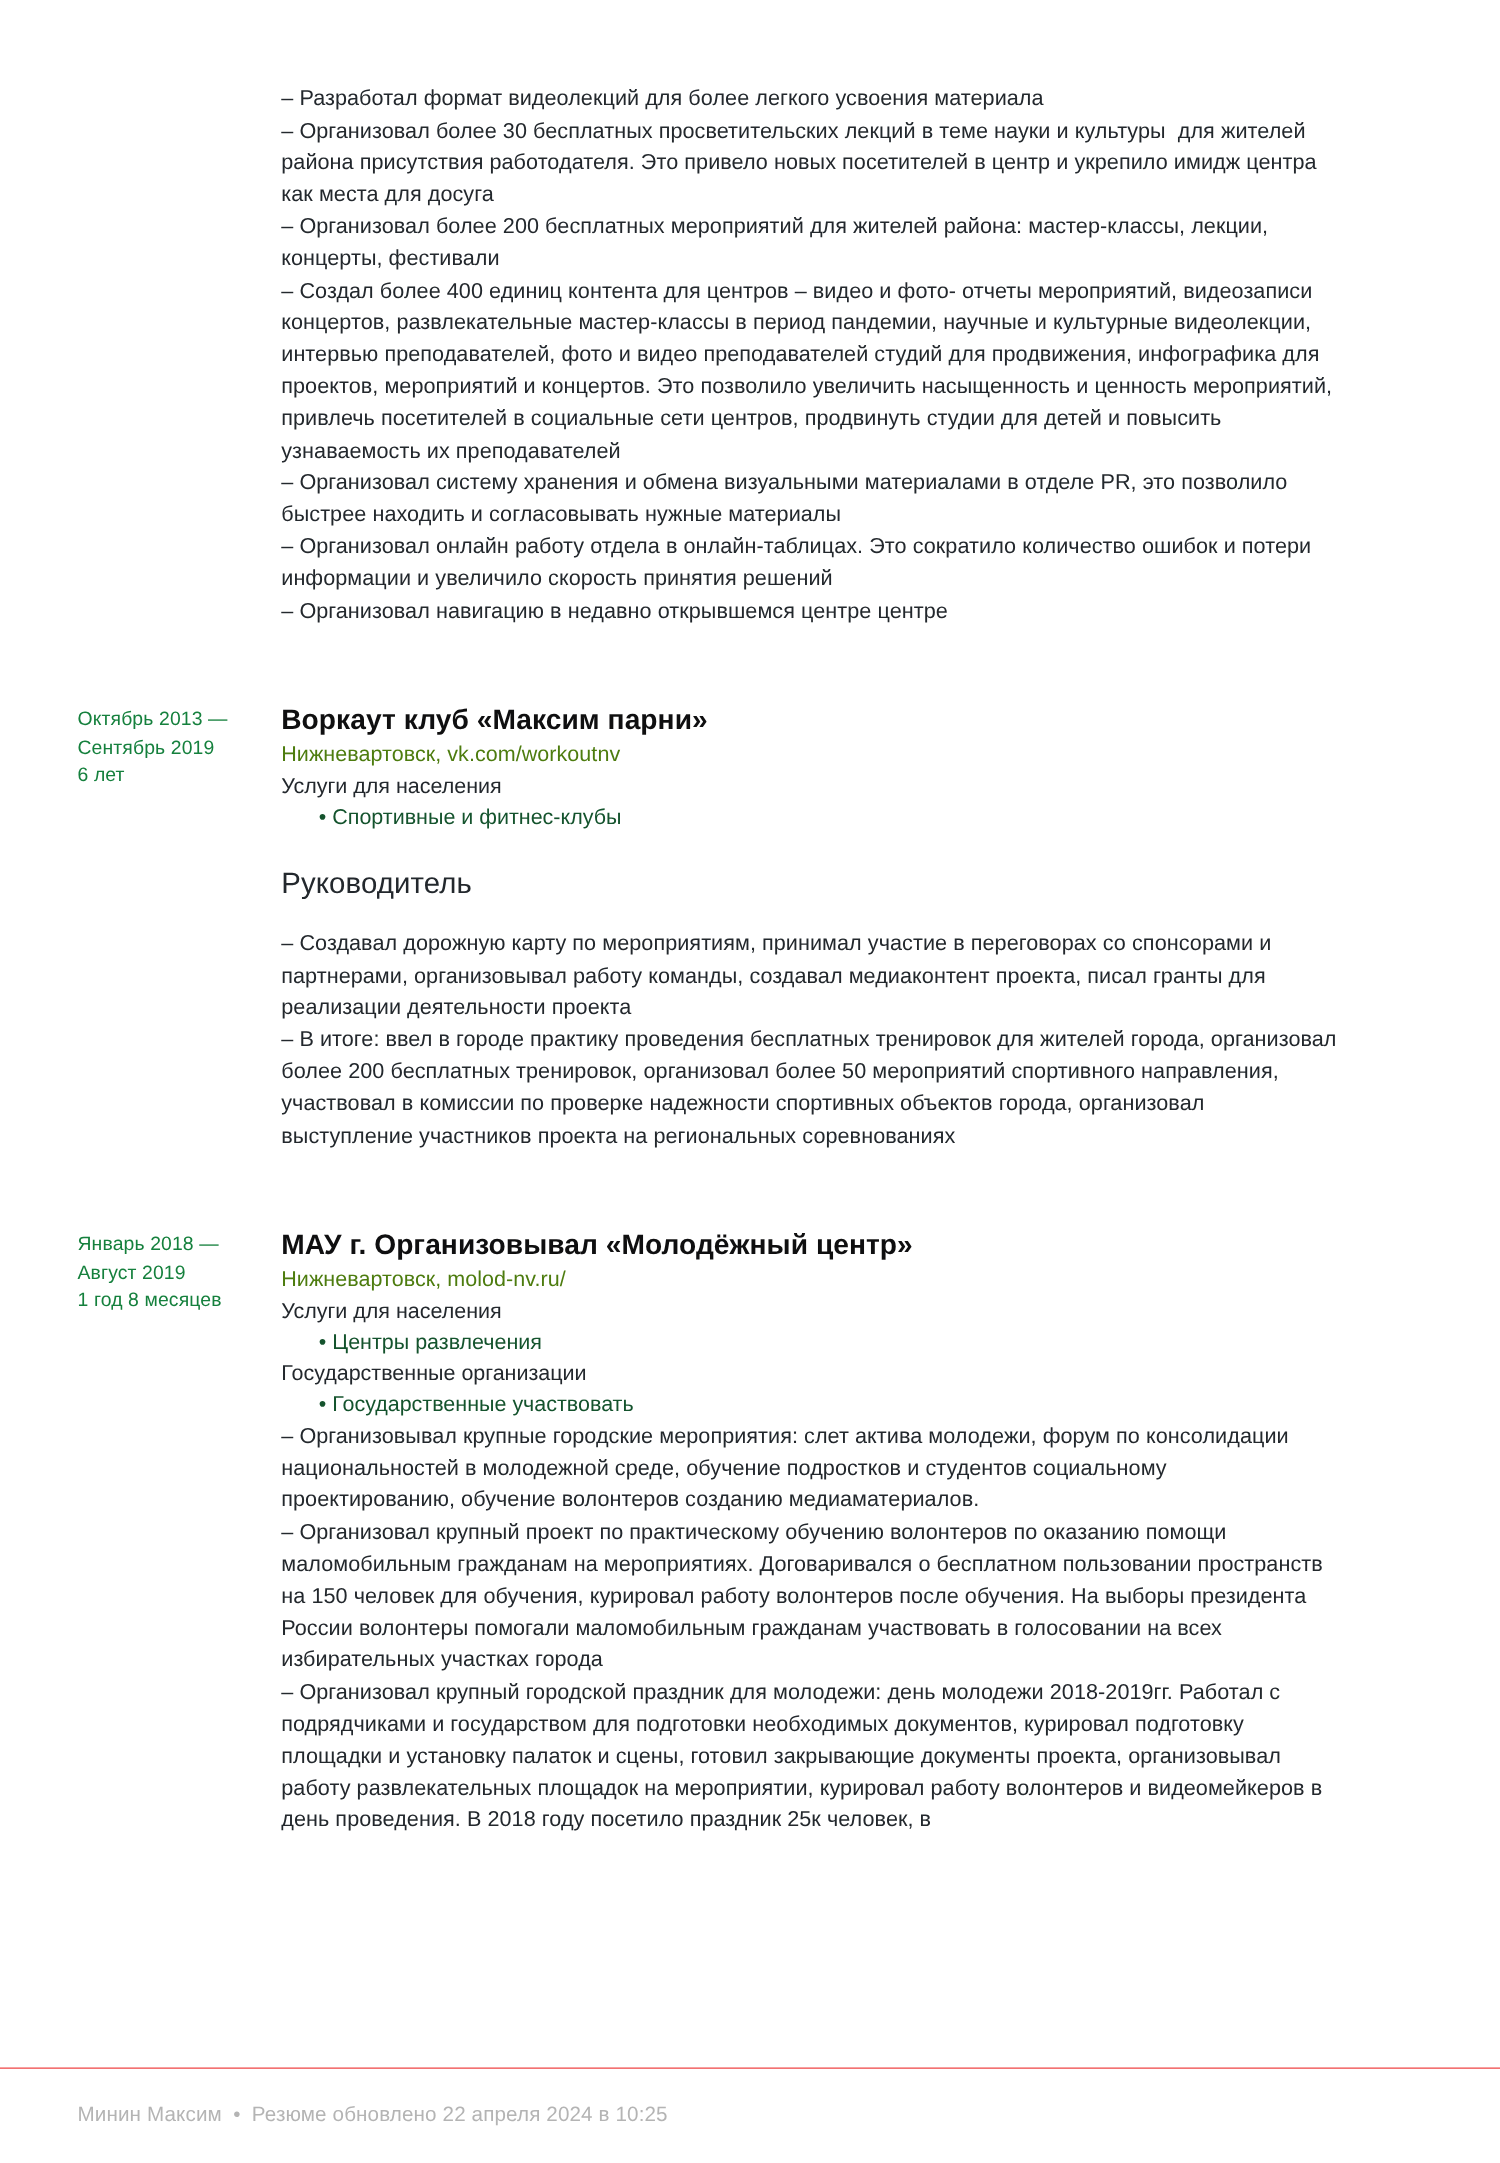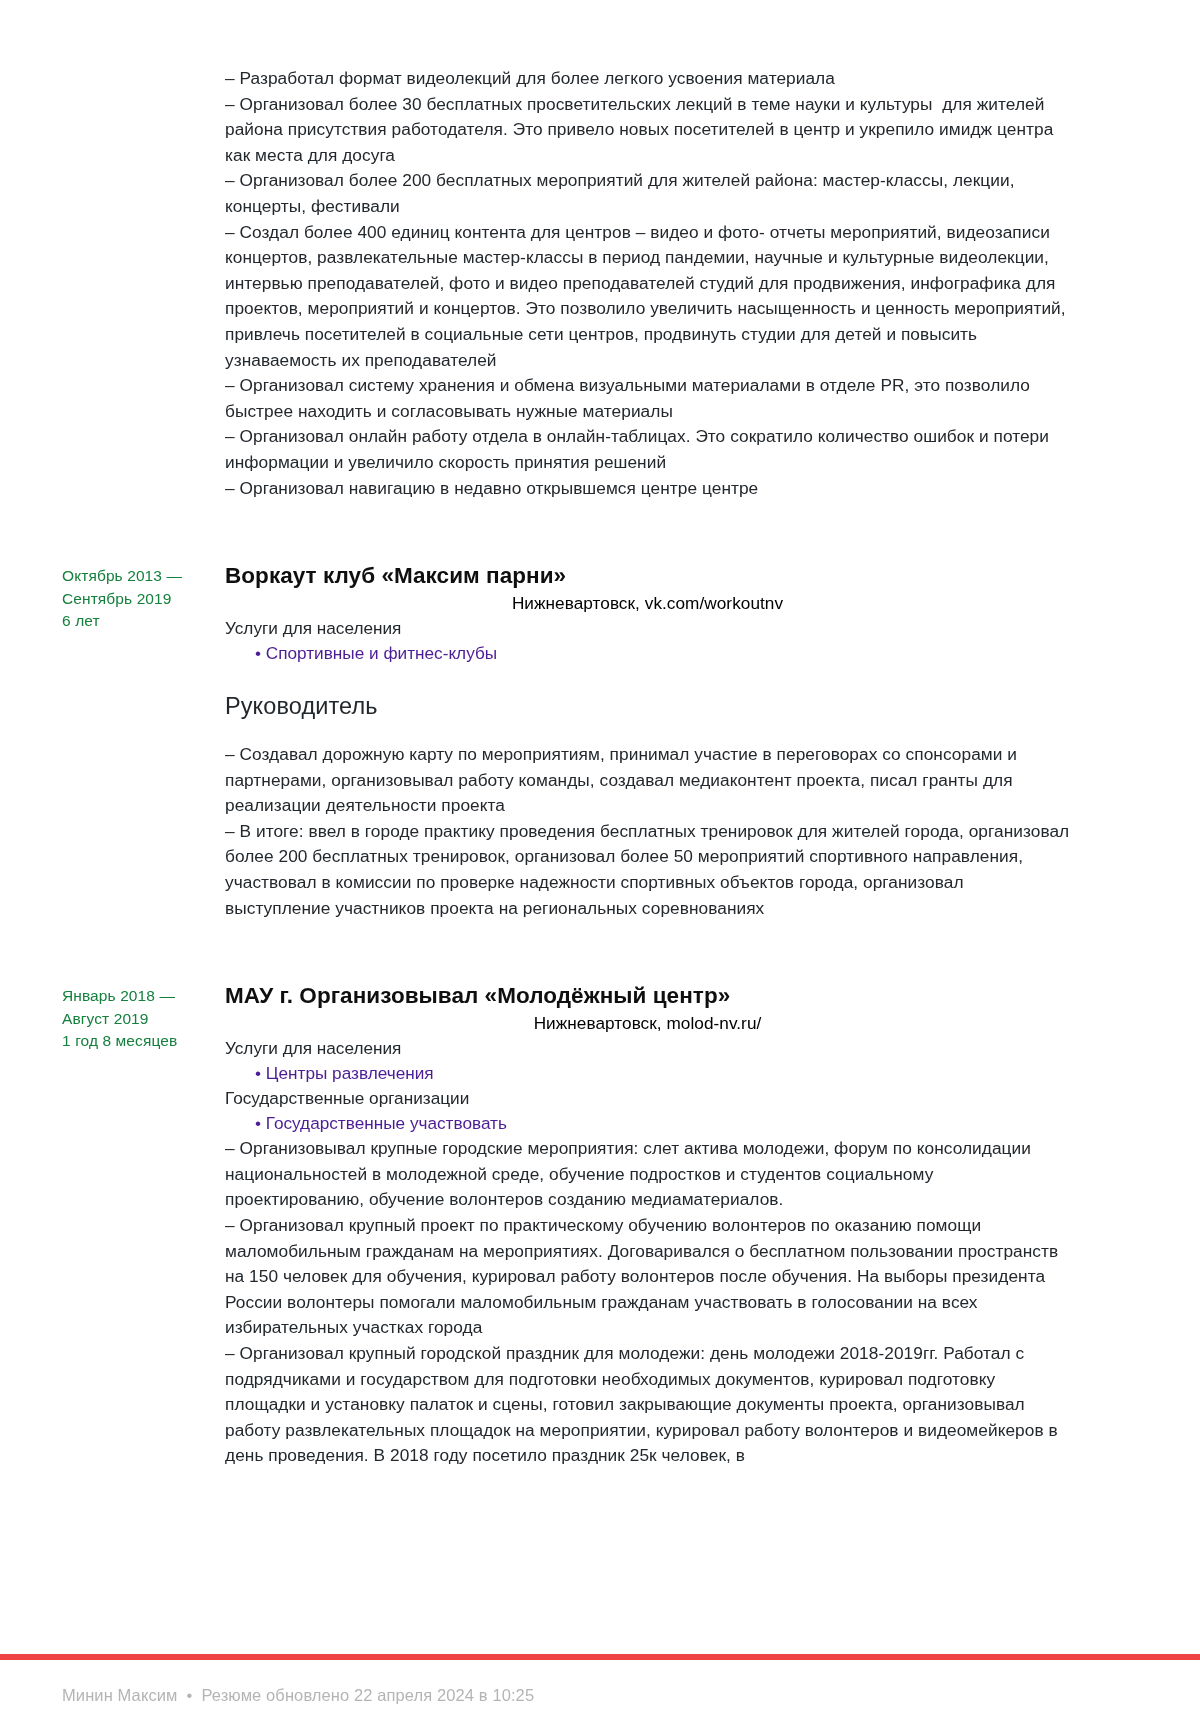--- a/index.html
+++ b/index.html
@@ -73,35 +73,34 @@
     font-size: 22.5px;
     line-height: 30px;
     font-weight: bold;
     color: #0f0f10;
     letter-spacing: 0.05px;
     margin: 0;
   }
   .company-meta {
     font-size: 17.2px;
     line-height: 25px;
-    color: #000000;
+    color: #4d7c0f;
     letter-spacing: 0.05px;
     margin: 0;
-    text-align: center;
   }
   .industry-group {
     font-size: 17.2px;
     line-height: 25px;
     color: #23282d;
     margin: 0;
   }
   .industry-item {
     font-size: 17.2px;
     line-height: 25px;
-    color: #4c1d95;
+    color: #14532d;
     margin: 0;
     padding-left: 30px;
   }
   .position-title {
     font-size: 23.5px;
     line-height: 32px;
     font-weight: normal;
     color: #23282d;
     margin: 24px 0 20px 0;
     letter-spacing: 0.1px;
@@ -109,21 +108,21 @@
 
   .spacer-lg { height: 60px; }
 
   
   .footer {
     position: absolute;
     left: 0;
     bottom: 0;
     width: 1200px;
     height: 76px;
-    border-top: 6px solid #ef4444;
+    border-top: 1px solid #ef4444;
     display: flex;
     align-items: center;
     padding-left: 62px;
     background: #ffffff;
   }
   .footer-text {
     font-size: 16.5px;
     color: #b4b4b4;
     letter-spacing: 0.1px;
   }

